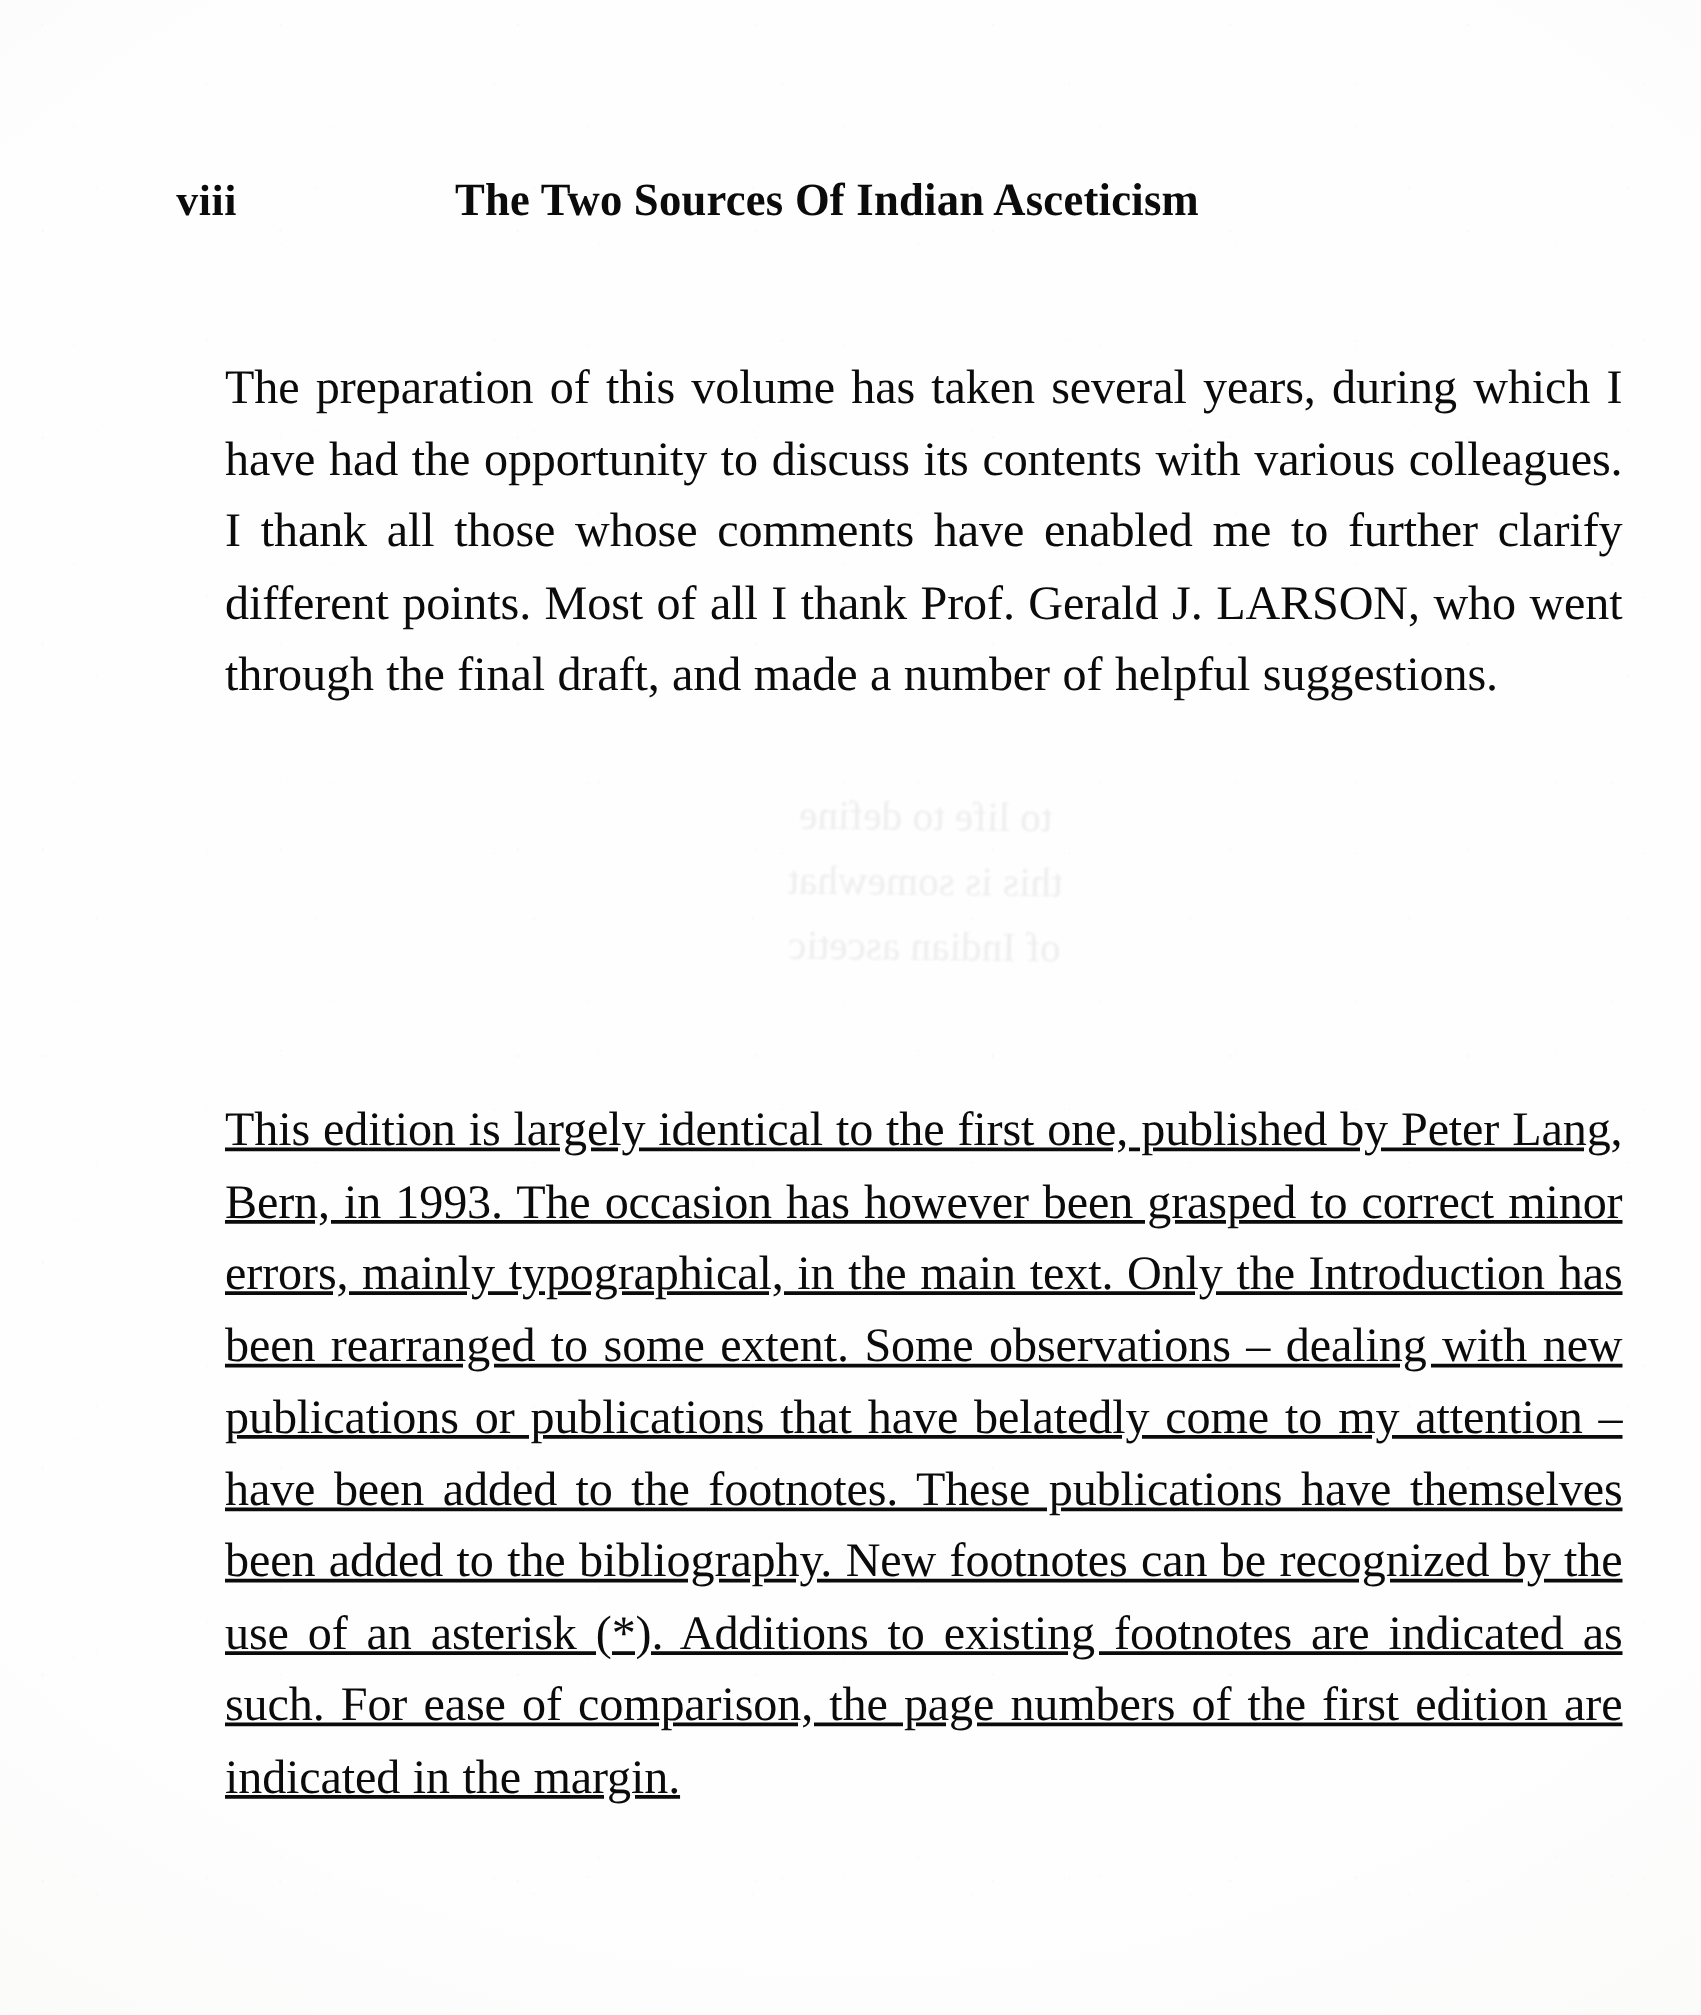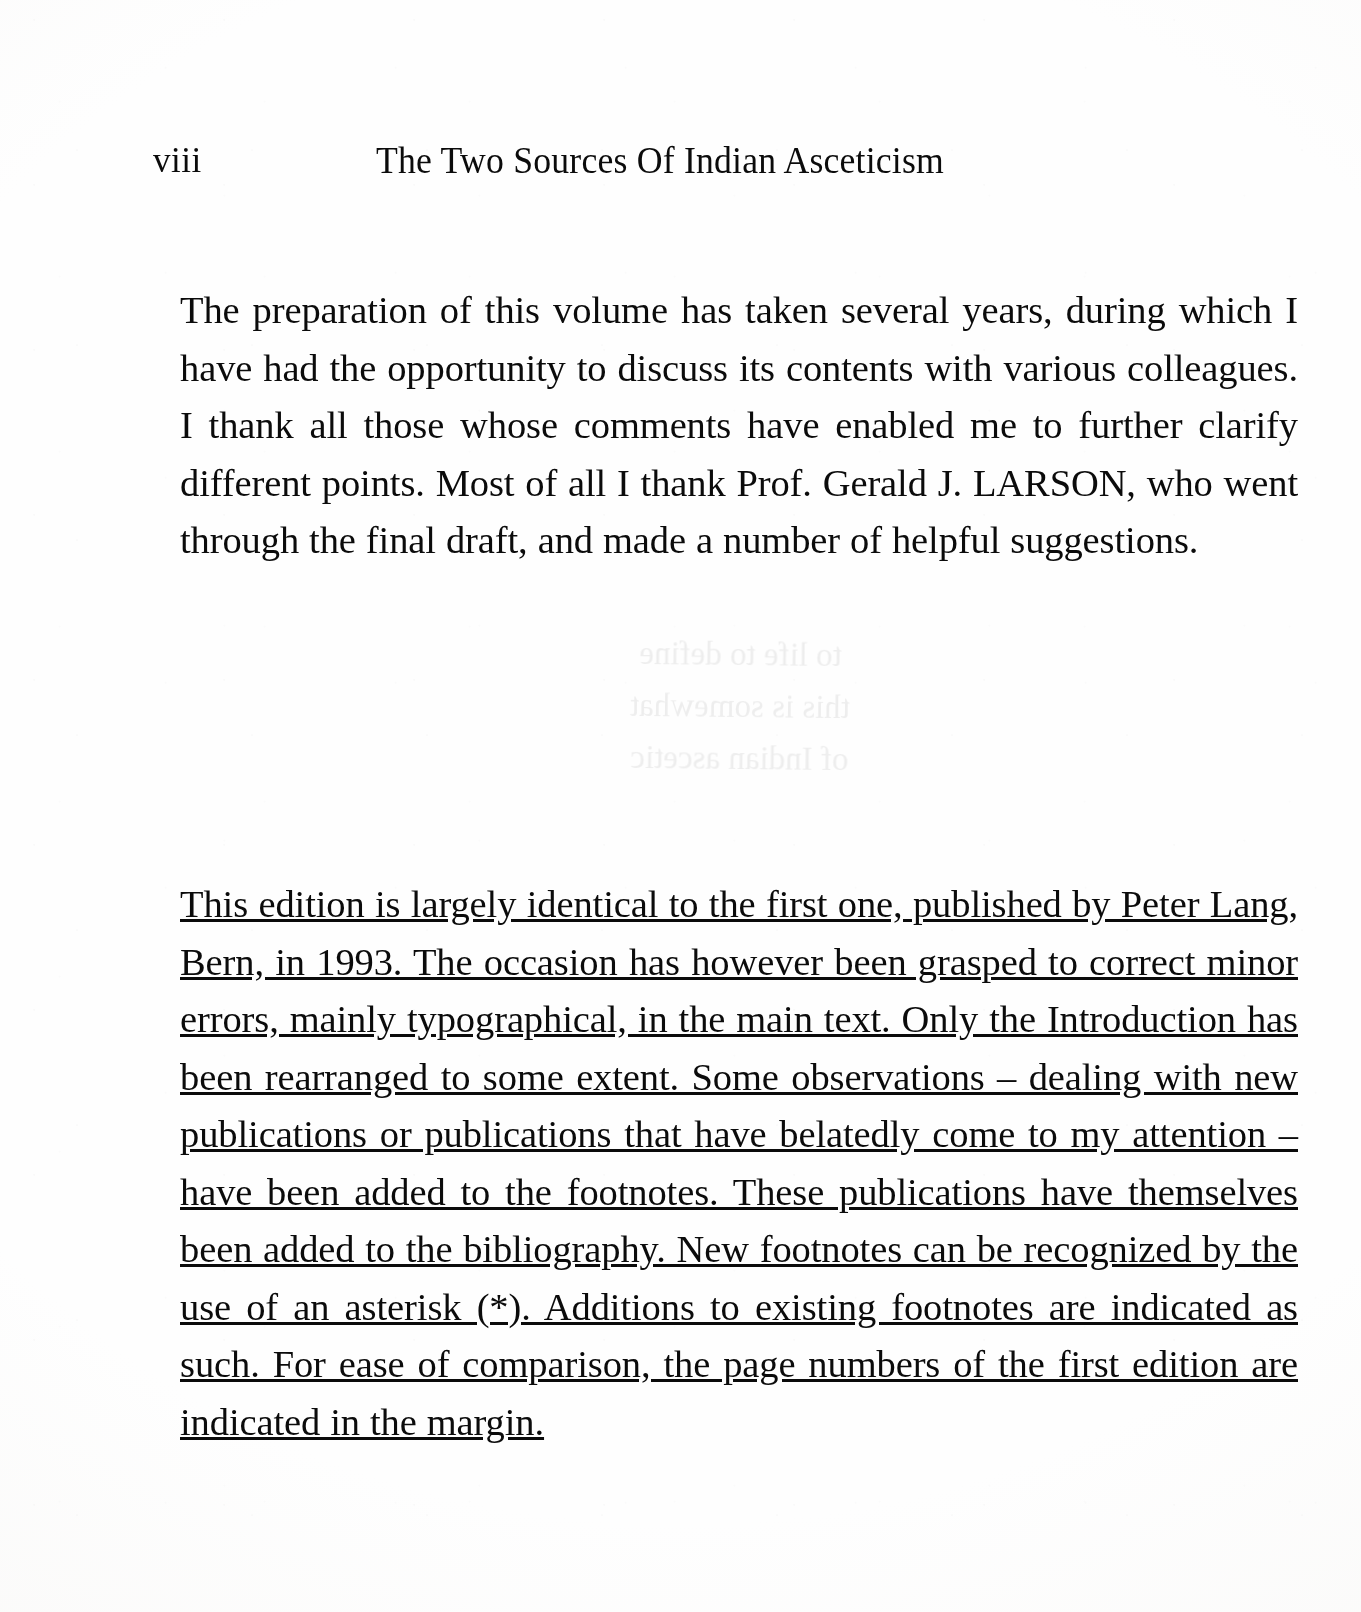--- a/index.html
+++ b/index.html
@@ -27,24 +27,25 @@
     background:
       radial-gradient(ellipse 120% 90% at 50% 45%, rgba(255,255,255,0) 55%, rgba(246,245,243,0.85) 100%);
     pointer-events: none;
     z-index: 0;
   }
 
   
   .running-head {
     position: absolute;
     top: 140px;
-    left: 148px;
+    left: 136px;
     right: 96px;
     height: 48px;
     z-index: 3;
+    font-weight: bold;
   }
 
   .folio {
     position: absolute;
     left: 5px;
     top: 3px;
     font-size: 35px;
     line-height: 1;
     letter-spacing: 0.5px;
   }

